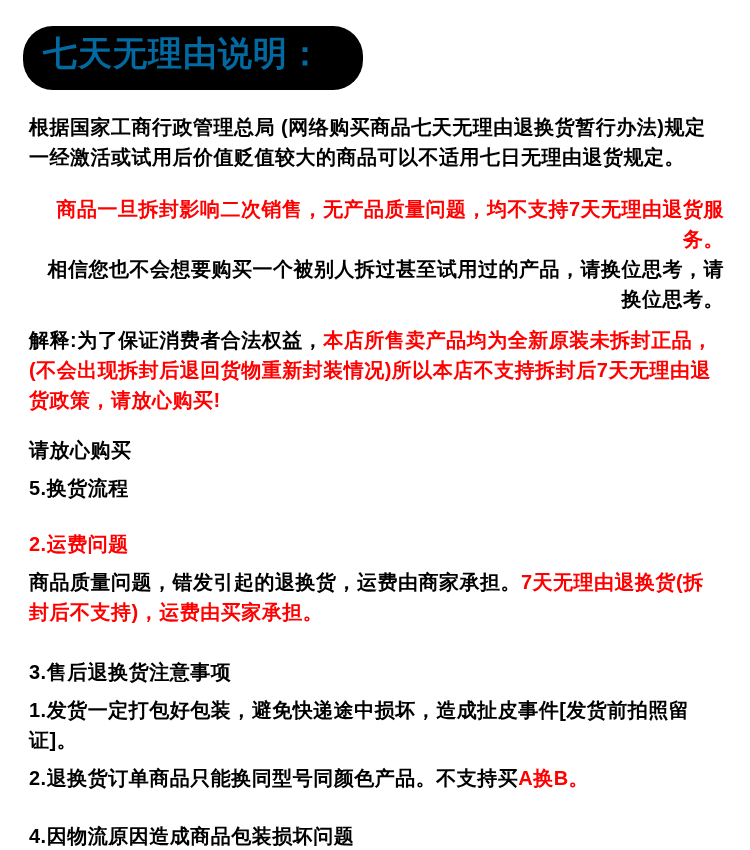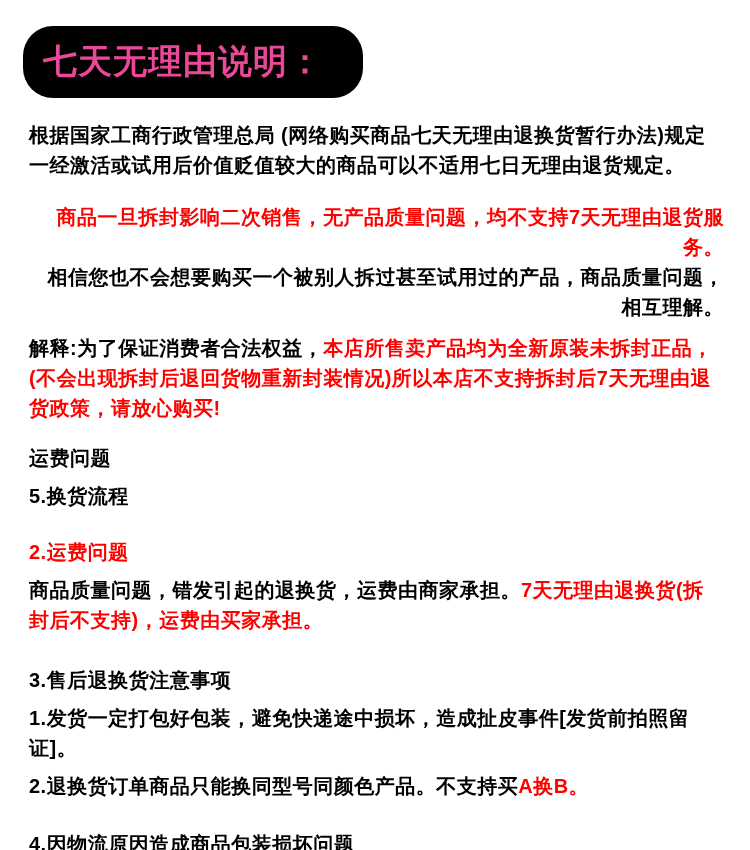--- a/index.html
+++ b/index.html
@@ -14,23 +14,23 @@
     background: #ffffff;
     overflow: hidden;
     font-family: "Liberation Sans", sans-serif;
     font-weight: 700;
     color: #000000;
   }
   .badge {
     display: inline-block;
     margin: 26px 0 0 23px;
     background: #000000;
-    color: #ec4899;
+    color: #0369a1;
     border-radius: 30px;
-    padding: 15px 40px 17px 20px;
+    padding: 7px 40px 17px 20px;
     font-size: 34px;
     line-height: 40px;
     letter-spacing: 1px;
   }
   .content {
     padding: 14px 18px 0 21px;
     font-size: 20px;
     line-height: 30px;
     letter-spacing: 0.5px;
   }
@@ -55,28 +55,28 @@
   <div class="badge">
     <span>七天无理由说明：</span>
   </div>
 
   <div class="content">
 
     <p>根据国家工商行政管理总局 (网络购买商品七天无理由退换货暂行办法)规定一经激活或试用后价值贬值较大的商品可以不适用七日无理由退货规定。</p>
 
     <p class="p-seal">
       <span class="red block">商品一旦拆封影响二次销售，无产品质量问题，均不支持7天无理由退货服务。</span>
-      <span class="block">相信您也不会想要购买一个被别人拆过甚至试用过的产品，商品质量问题，相互理解。</span>
+      <span class="block">相信您也不会想要购买一个被别人拆过甚至试用过的产品，请换位思考，请换位思考。</span>
     </p>
 
     <p class="p-explain">
       <span>解释:为了保证消费者合法权益，</span><span class="red">本店所售卖产品均为全新原装未拆封正品，(不会出现拆封后退回货物重新封装情况)所以本店不支持拆封后7天无理由退货政策，请放心购买!</span>
     </p>
 
-    <p class="p-warm">运费问题</p>
+    <p class="p-warm">请放心购买</p>
 
     <div>
       <p>5.换货流程</p>
     </div>
 
     <div class="sec-2">
       <p class="red">2.运费问题</p>
       <p>
         <span>商品质量问题，错发引起的退换货，运费由商家承担。</span><span class="red">7天无理由退换货(拆封后不支持)，运费由买家承担。</span>
       </p>

